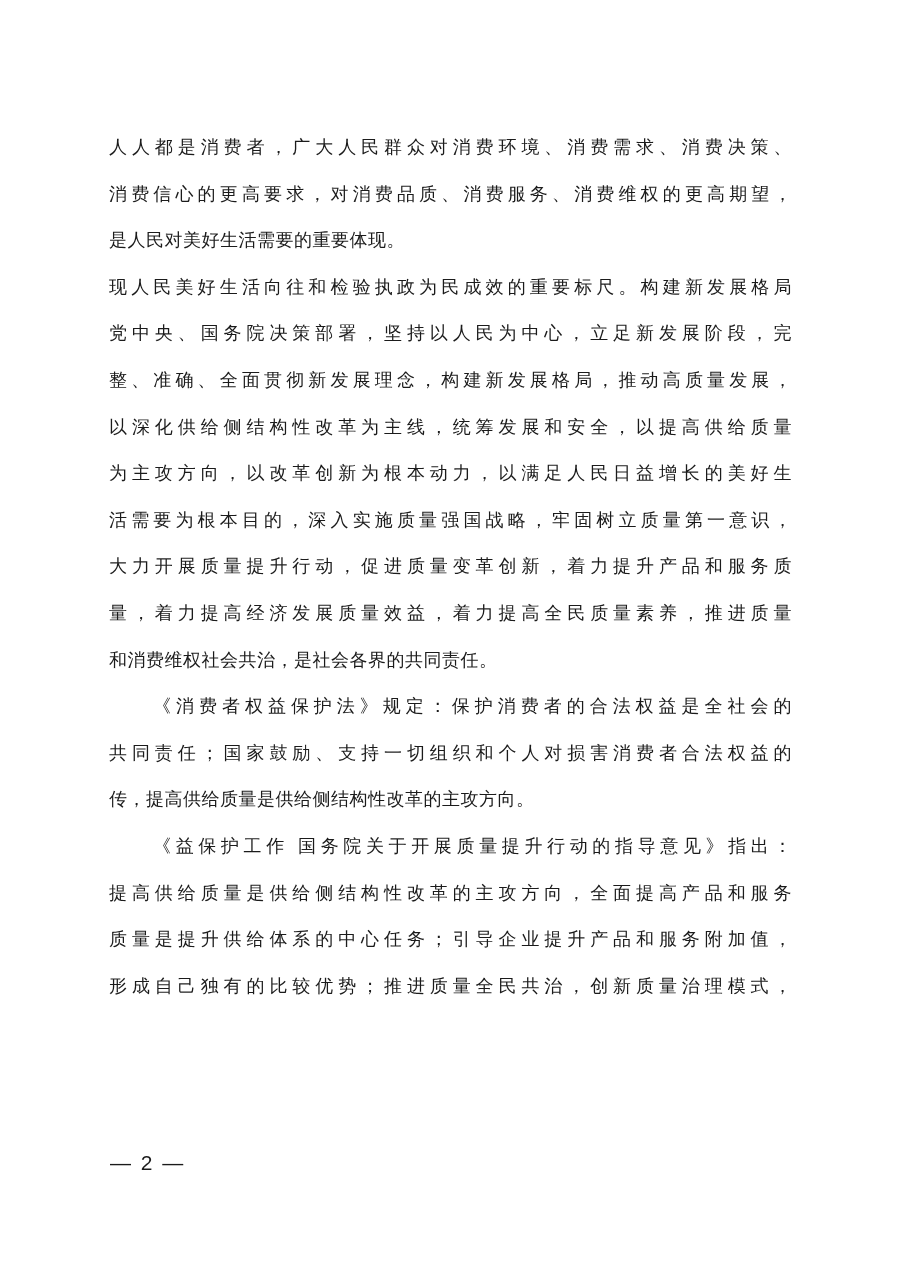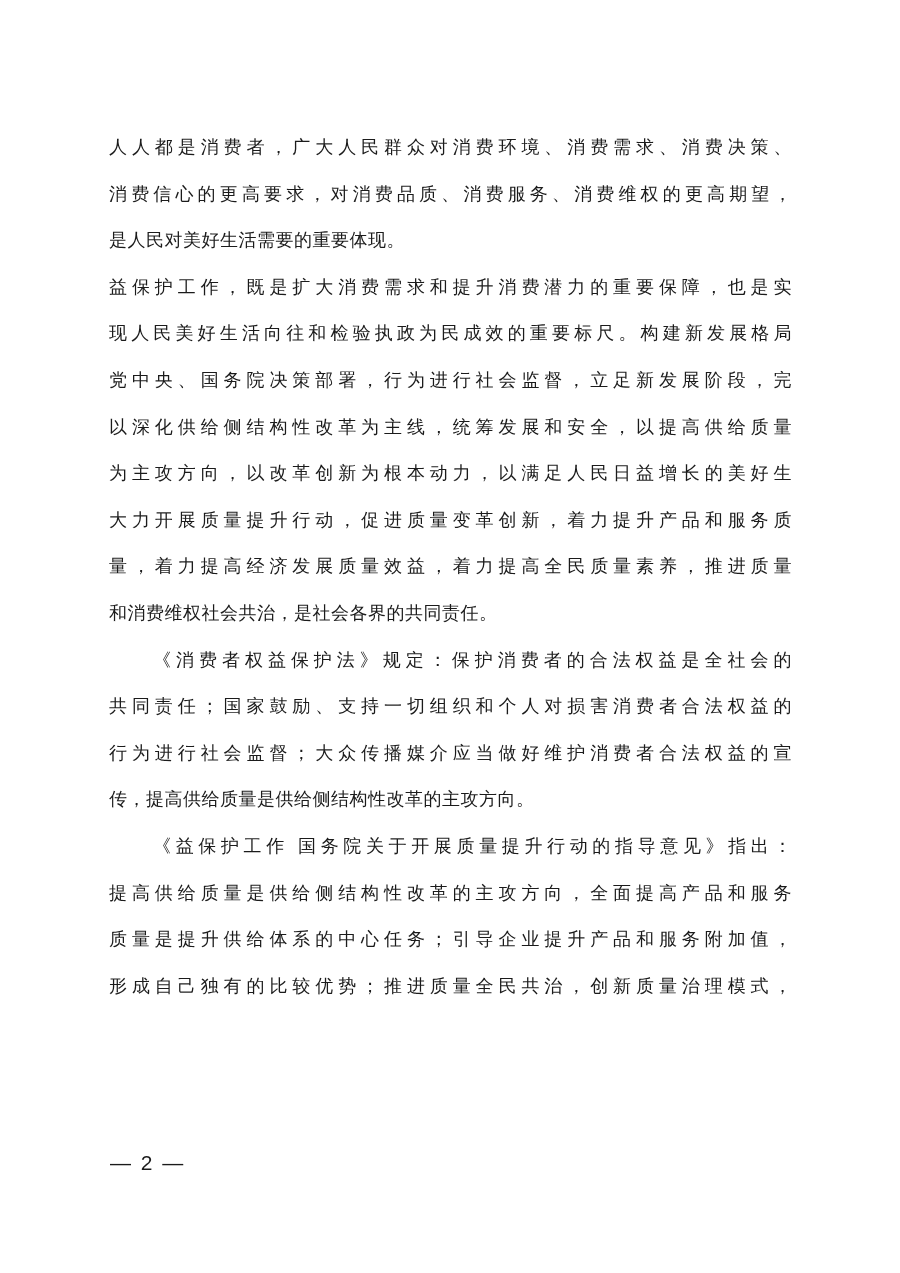--- a/index.html
+++ b/index.html
@@ -58,34 +58,34 @@
 
   <div class="content">
 
     <div class="para">
       <div class="ln">人人都是消费者，广大人民群众对消费环境、消费需求、消费决策、</div>
       <div class="ln">消费信心的更高要求，对消费品质、消费服务、消费维权的更高期望，</div>
       <div class="ln ln-end">是人民对美好生活需要的重要体现。</div>
     </div>
 
     <div class="para">
-      <div class="ln">益保护工作，既是扩大消费需求和提升消费潜力的重要保障，也是实</div>
       <div class="ln">现人民美好生活向往和检验执政为民成效的重要标尺。构建新发展格局</div>
-      <div class="ln">党中央、国务院决策部署，行为进行社会监督，立足新发展阶段，完</div>
+      <div class="ln">党中央、国务院决策部署，坚持以人民为中心，立足新发展阶段，完</div>
+      <div class="ln">整、准确、全面贯彻新发展理念，构建新发展格局，推动高质量发展，</div>
       <div class="ln">以深化供给侧结构性改革为主线，统筹发展和安全，以提高供给质量</div>
       <div class="ln">为主攻方向，以改革创新为根本动力，以满足人民日益增长的美好生</div>
+      <div class="ln">活需要为根本目的，深入实施质量强国战略，牢固树立质量第一意识，</div>
       <div class="ln">大力开展质量提升行动，促进质量变革创新，着力提升产品和服务质</div>
       <div class="ln">量，着力提高经济发展质量效益，着力提高全民质量素养，推进质量</div>
       <div class="ln ln-end">和消费维权社会共治，是社会各界的共同责任。</div>
     </div>
 
     <div class="para">
       <div class="ln ln-indent">《消费者权益保护法》规定：保护消费者的合法权益是全社会的</div>
       <div class="ln">共同责任；国家鼓励、支持一切组织和个人对损害消费者合法权益的</div>
-      <div class="ln">行为进行社会监督；大众传播媒介应当做好维护消费者合法权益的宣</div>
       <div class="ln ln-end">传，提高供给质量是供给侧结构性改革的主攻方向。</div>
     </div>
 
     <div class="para">
       <div class="ln ln-indent">《益保护工作 国务院关于开展质量提升行动的指导意见》指出：</div>
       <div class="ln">提高供给质量是供给侧结构性改革的主攻方向，全面提高产品和服务</div>
       <div class="ln">质量是提升供给体系的中心任务；引导企业提升产品和服务附加值，</div>
       <div class="ln">形成自己独有的比较优势；推进质量全民共治，创新质量治理模式，</div>
     </div>
 

